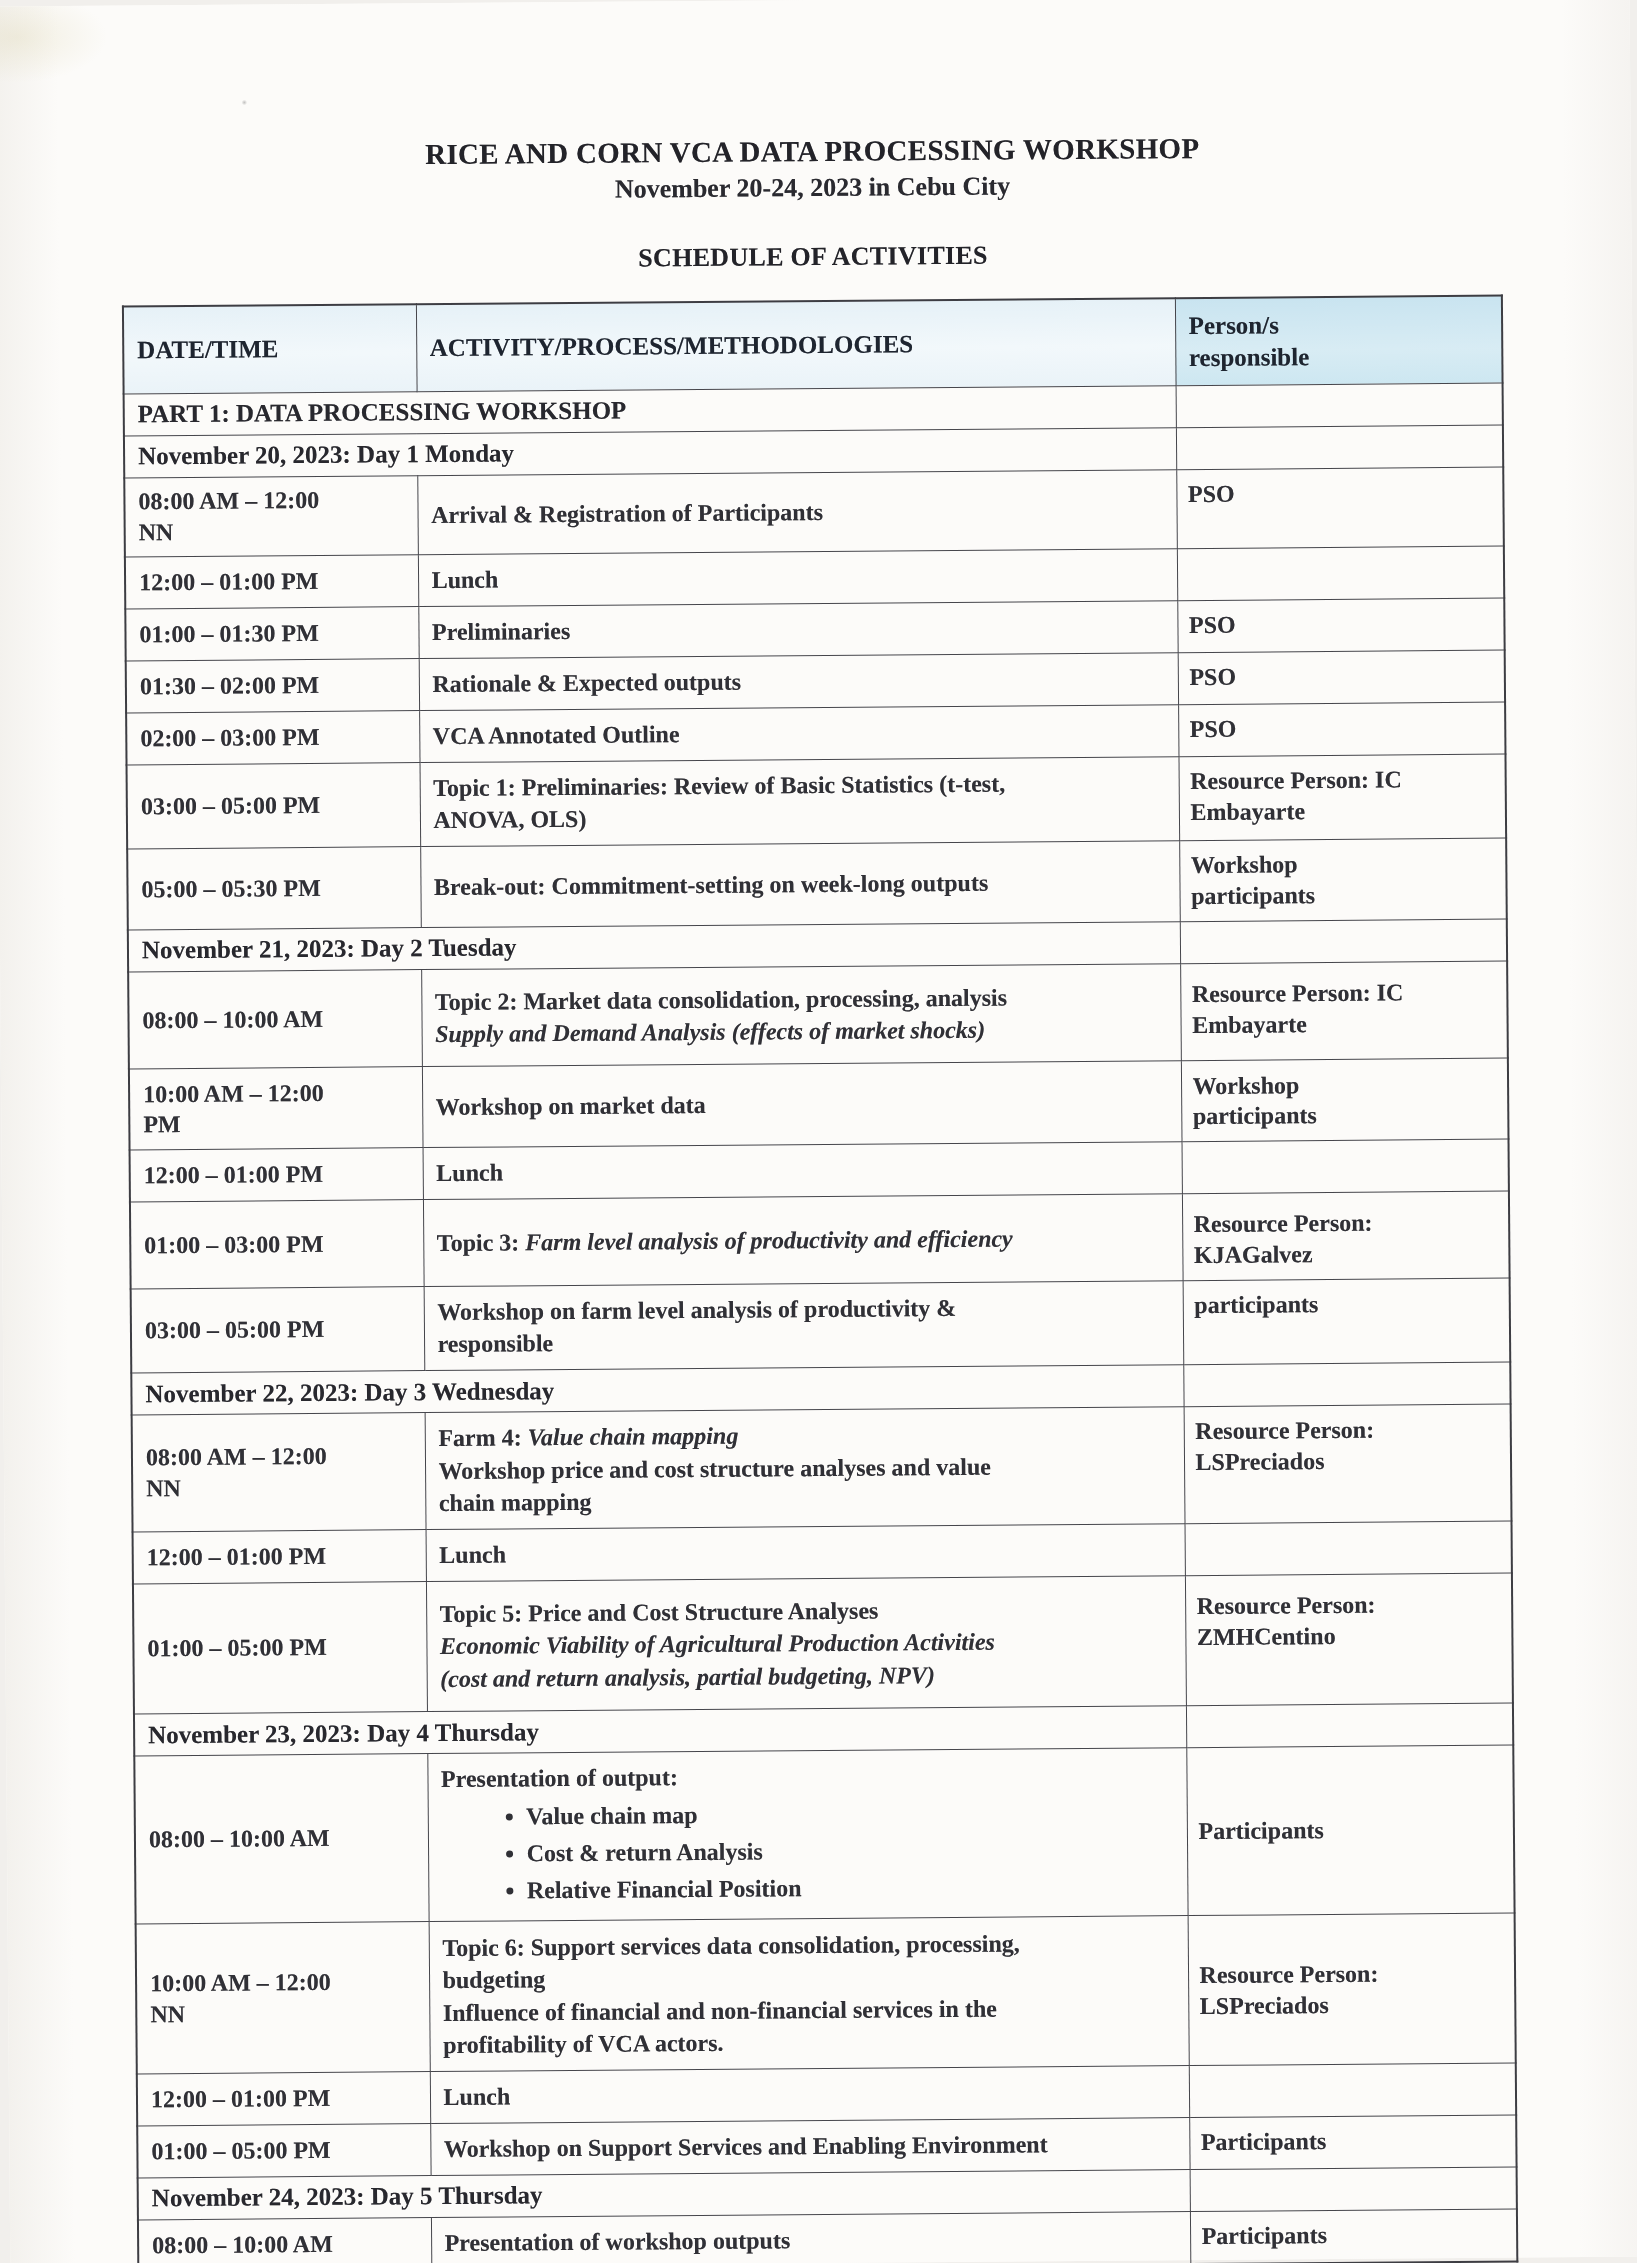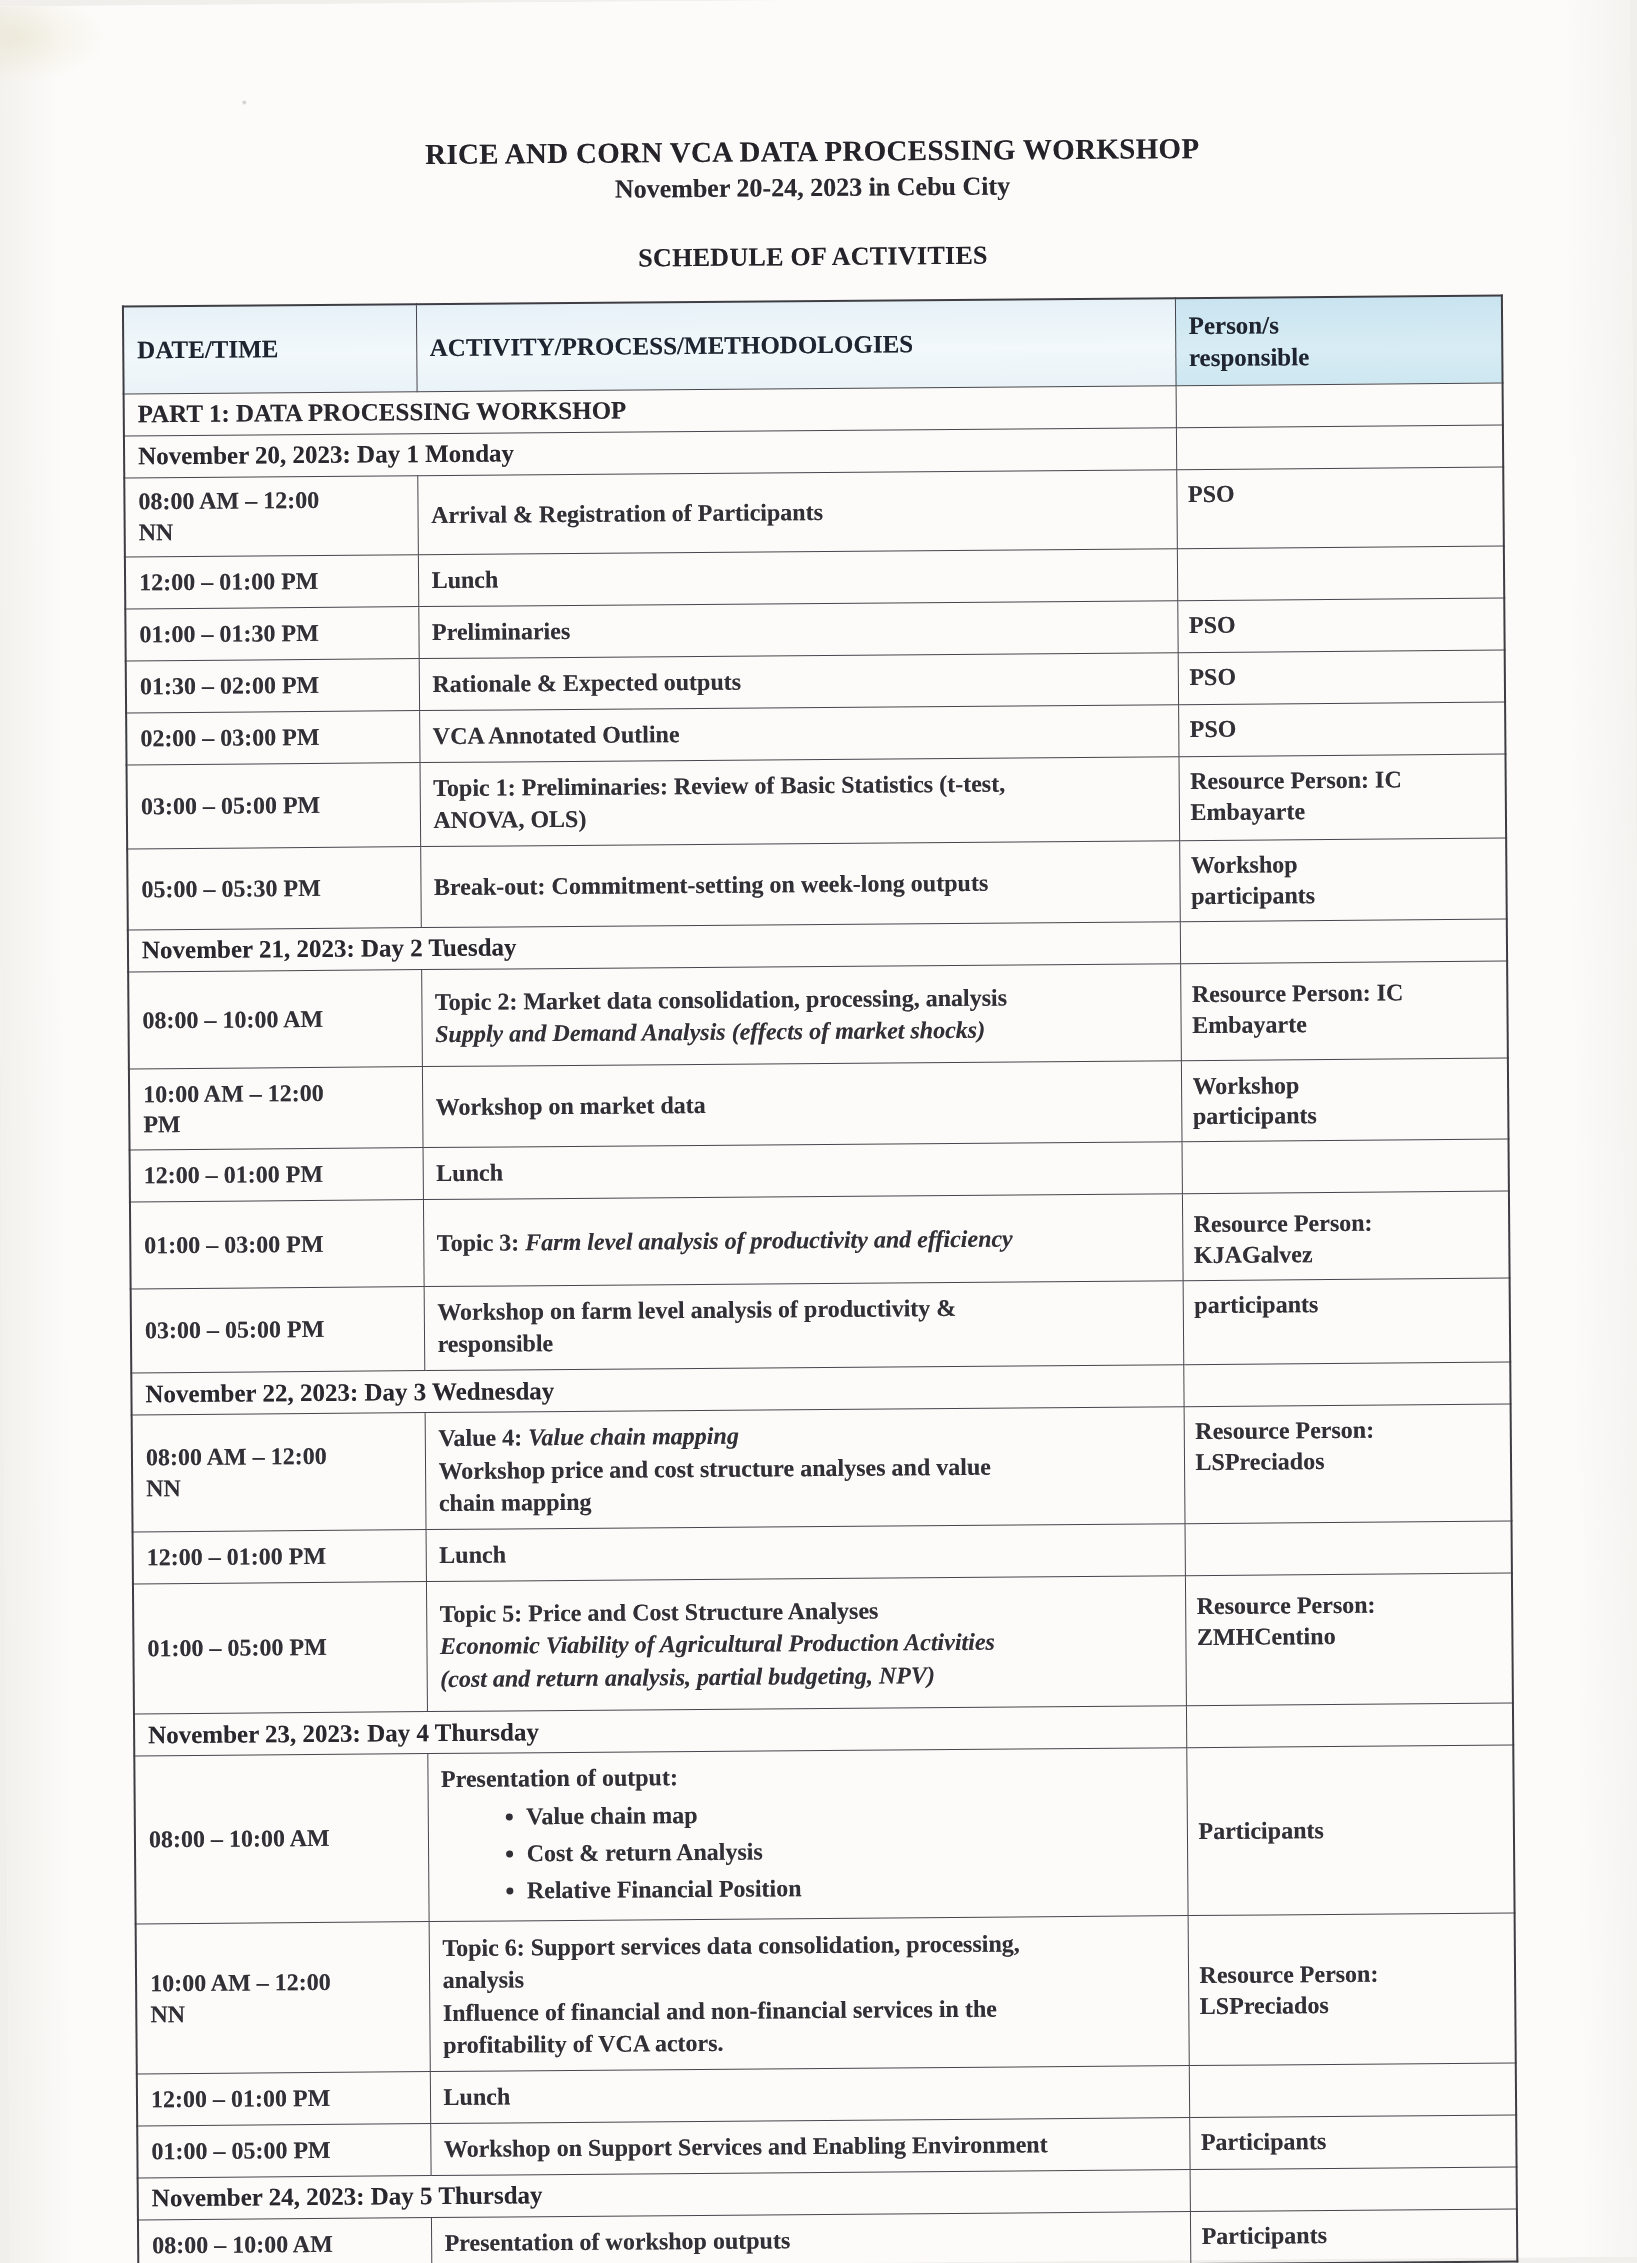--- a/index.html
+++ b/index.html
@@ -187,21 +187,21 @@
           <td class="person">participants</td>
         </tr>
         <tr>
           <td class="span2" colspan="2">November 22, 2023: Day 3 Wednesday</td>
           <td class="person"></td>
         </tr>
         <tr>
           <td class="time">08:00 AM – 12:00
 NN</td>
           <td class="activity">
-            <div><span>Value 4: </span><em>Value chain mapping</em></div>
+            <div><span>Farm 4: </span><em>Value chain mapping</em></div>
             <div><span>Workshop price and cost structure analyses and value</span></div>
             <div><span>chain mapping</span></div>
           </td>
           <td class="person">Resource Person:
 LSPreciados</td>
         </tr>
         <tr>
           <td class="time">12:00 – 01:00 PM</td>
           <td class="activity">
             <div><span>Lunch</span></div>
@@ -232,21 +232,21 @@
               <li>Relative Financial Position</li>
             </ul>
           </td>
           <td class="person" style="vertical-align: middle;">Participants</td>
         </tr>
         <tr>
           <td class="time">10:00 AM – 12:00
 NN</td>
           <td class="activity">
             <div><span>Topic 6: Support services data consolidation, processing,</span></div>
-            <div><span>analysis</span></div>
+            <div><span>budgeting</span></div>
             <div><span>Influence of financial and non-financial services in the</span></div>
             <div><span>profitability of VCA actors.</span></div>
           </td>
           <td class="person" style="vertical-align: middle;">Resource Person:
 LSPreciados</td>
         </tr>
         <tr>
           <td class="time">12:00 – 01:00 PM</td>
           <td class="activity">
             <div><span>Lunch</span></div>

